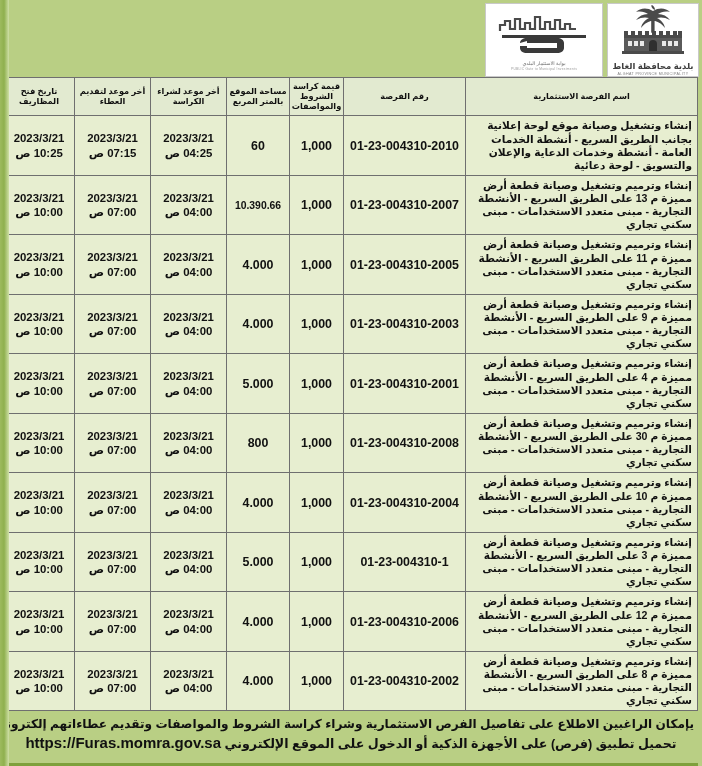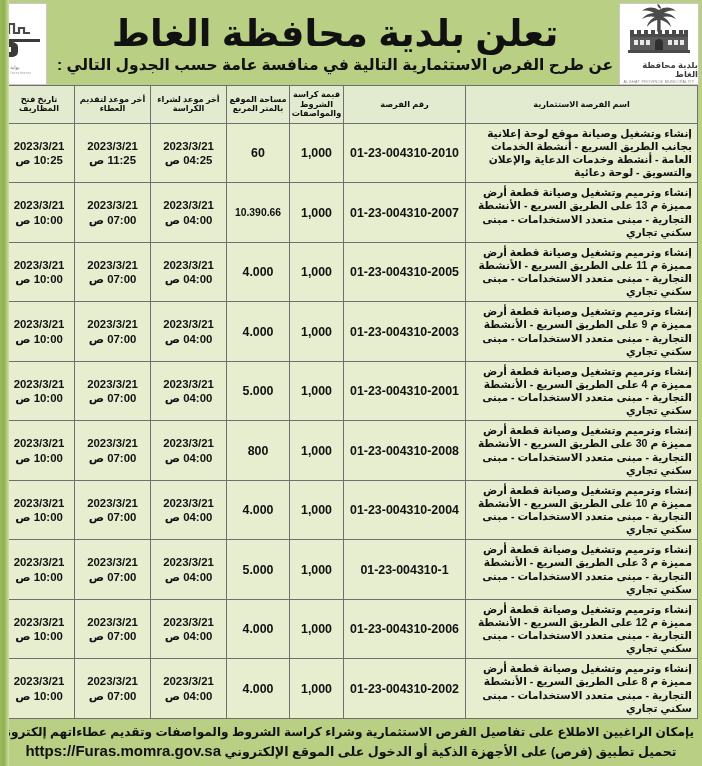--- a/index.html
+++ b/index.html
@@ -201,24 +201,20 @@
             </g>
             <path d="M35 46v-7a4 4 0 0 1 8 0v7z" fill="#2f2f2f"></path>
             <rect x="8" y="46" width="62" height="3"></rect>
           </g>
         </svg>
       </span>
       <div class="cap">بلدية محافظة الغاط</div>
       <div class="cap2">ALGHAT PROVINCE MUNICIPALITY</div>
     </div>
 
-    <div class="head-text">
-      <div class="title">تعلن بلدية محافظة الغاط</div>
-      <div class="subtitle">عن طرح الفرص الاستثمارية التالية في منافسة عامة حسب الجدول التالي :</div>
-    </div>
 
     <div class="logo-box logo-left">
       <span class="glyphwrap">
         <svg viewBox="0 0 96 48" width="96" height="48" aria-hidden="true">
           <g fill="none" stroke="#4a4a4a" stroke-width="2.2">
             <path d="M4 22v-6h5v-4h5v8h5v-10h5v10h5v-6h5v6h5v-12h5v12h5v-7h5v7h5v-9h5v9h5v-5h5v5h6"></path>
           </g>
           <g fill="#3a3a3a">
             <rect x="6" y="26" width="84" height="3"></rect>
           </g>
@@ -261,21 +257,21 @@
             <td class="c-name">إنشاء وتشغيل وصيانة موقع لوحة إعلانية بجانب الطريق السريع - أنشطة الخدمات العامة - أنشطة وخدمات الدعاية والإعلان والتسويق - لوحة دعائية</td>
             <td class="c-num">01-23-004310-2010</td>
             <td class="c-fee">1,000</td>
             <td class="c-area">60</td>
             <td class="c-date">
               <span class="d">2023/3/21</span>
               <span class="t">04:25 ص</span>
             </td>
             <td class="c-date">
               <span class="d">2023/3/21</span>
-              <span class="t">11:25 ص</span>
+              <span class="t">07:15 ص</span>
             </td>
             <td class="c-date">
               <span class="d">2023/3/21</span>
               <span class="t">10:25 ص</span>
             </td>
           </tr>
           <tr>
             <td class="c-name">إنشاء وترميم وتشغيل وصيانة قطعة أرض مميزة م 13 على الطريق السريع - الأنشطة التجارية - مبنى متعدد الاستخدامات - مبنى سكني تجاري</td>
             <td class="c-num">01-23-004310-2007</td>
             <td class="c-fee">1,000</td>

